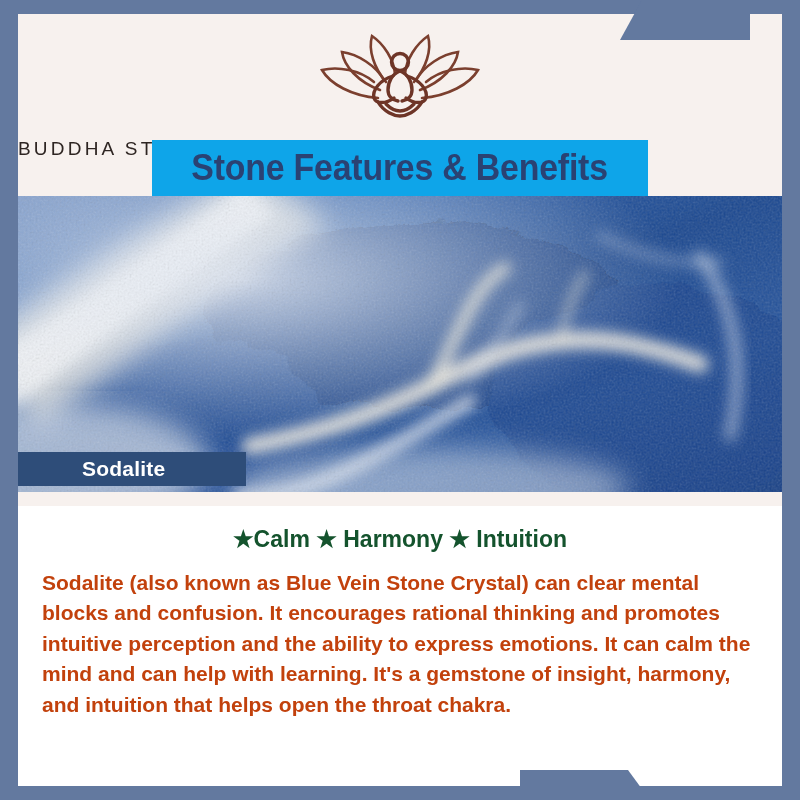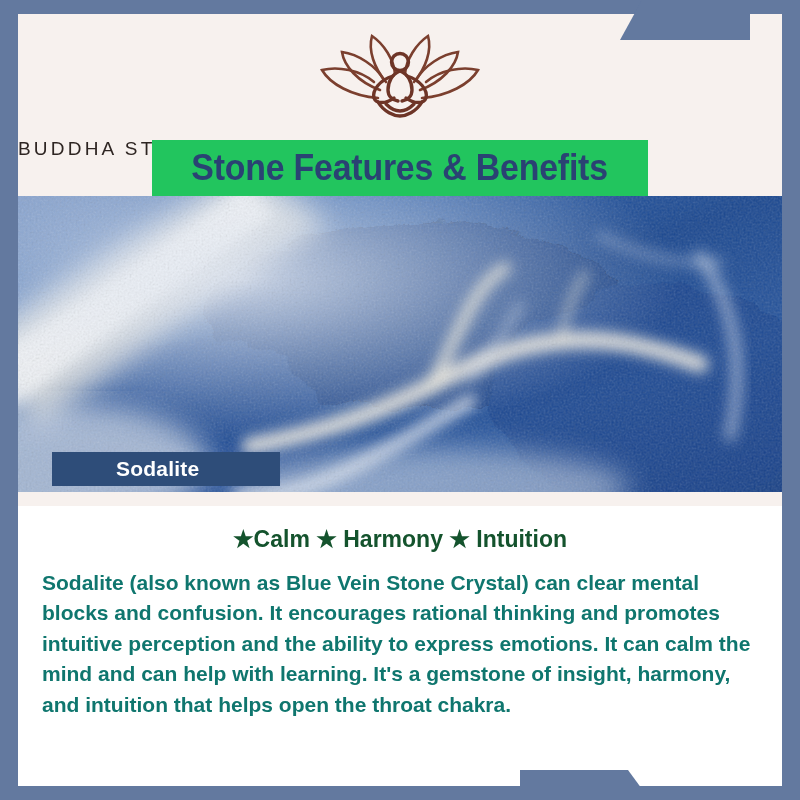--- a/index.html
+++ b/index.html
@@ -44,21 +44,21 @@
   .brand{
     position:absolute;left:0;right:0;top:112px;
     text-align:left;
     font-family:Liberation Sans, sans-serif;
     font-size:19px;letter-spacing:3.2px;color:#2e2522;font-weight:400;margin-top:12px;
   }
 
   
   .title-panel{
     position:absolute;left:152px;top:140px;width:496px;height:56px;
-    background:#22c55e;
+    background:#0ea5e9;
     display:flex;align-items:center;justify-content:center;
   }
   .title-text{
     font-family:"Liberation Sans", sans-serif;
     font-weight:bold;font-size:36px;color:#2a4273;
     letter-spacing:-0.2px;
     transform:scaleX(0.94);
     white-space:nowrap;
   }
 
@@ -68,21 +68,20 @@
     overflow:hidden;
     background:#1c4a93;
   }
   .photo svg{display:block;width:800px;height:296px;}
 
   .name-tag{
     position:absolute;left:18px;top:452px;width:228px;height:34px;
     background:#2e4d79;
     display:flex;align-items:center;
     z-index:5;
-    margin-left:34px;
   }
   .name-tag span{
     color:#ffffff;font-weight:bold;font-size:21px;
     padding-left:64px;letter-spacing:0.2px;
   }
 
   
   .content{
     position:absolute;left:18px;top:492px;width:764px;height:250px;
     background:#ffffff;
@@ -91,21 +90,21 @@
     position:absolute;left:0;top:0;width:764px;height:14px;background:#f7f1ee;
   }
   .keywords{
     position:absolute;left:0;right:0;top:34px;
     text-align:center;
     font-weight:bold;font-size:23px;color:#14532d;
     white-space:nowrap;
   }
   .body-text{
     position:absolute;left:24px;top:76px;width:716px;
-    font-size:21px;line-height:1.45;color:#0f766e;
+    font-size:21px;line-height:1.45;color:#c2410c;
     font-weight:bold;
     text-align:left;
   }
   .bottom-strip{
     position:absolute;left:18px;top:742px;width:764px;height:44px;background:#ffffff;
   }
 </style>
 </head>
 <body>
 

